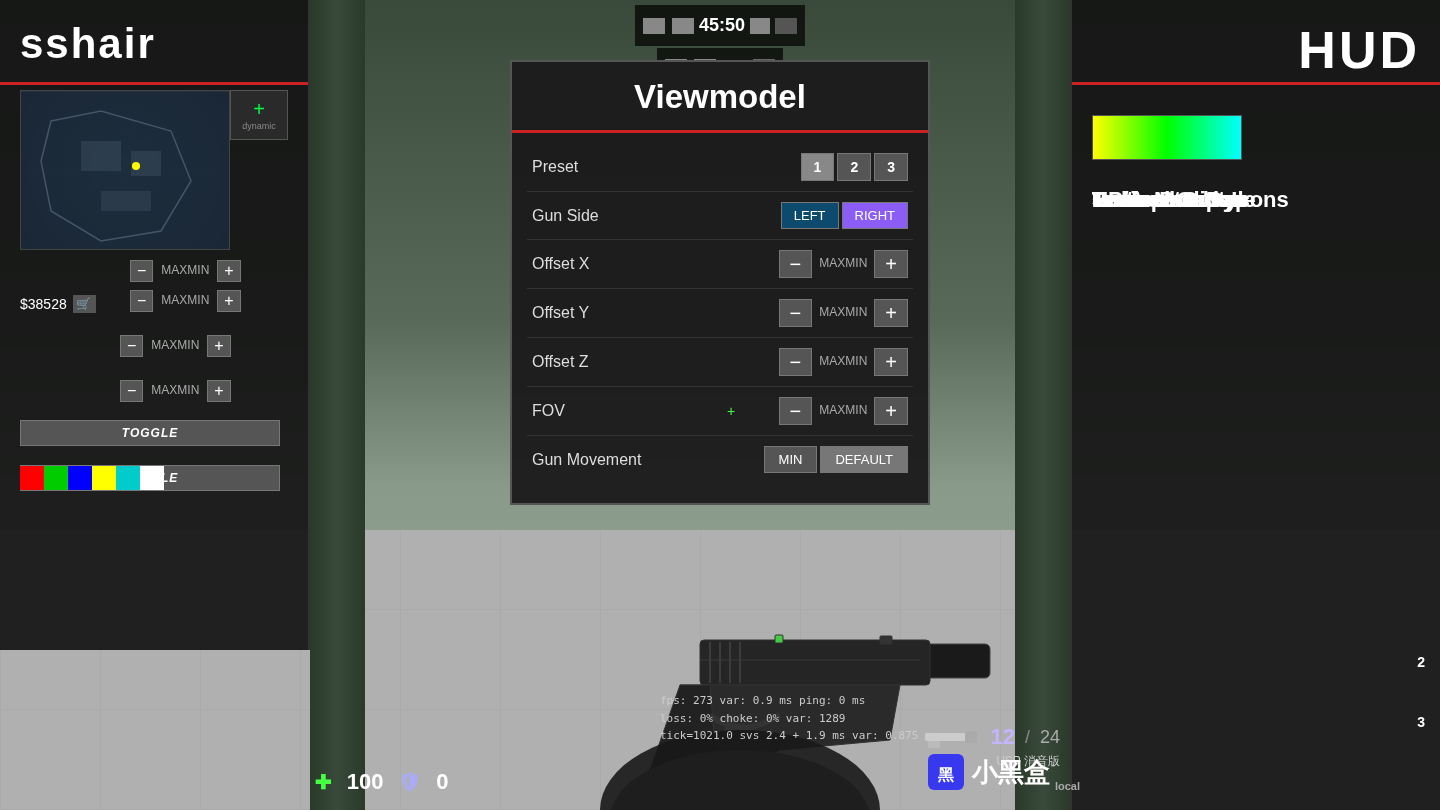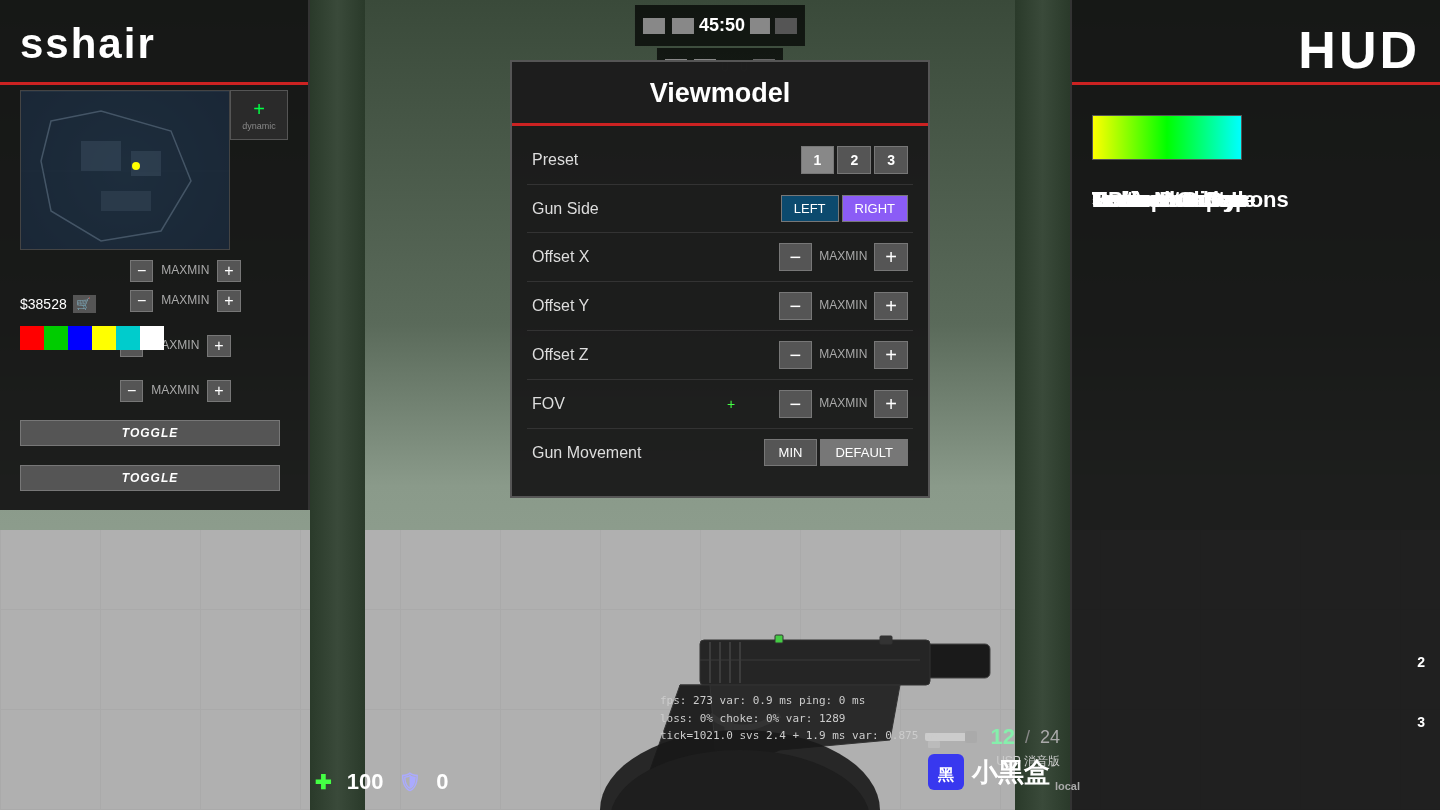--- a/index.html
+++ b/index.html
@@ -36,21 +36,21 @@
       ),
       #b0b0b0;
     }
 
     
     .left-panel {
       position: absolute;
       left: 0;
       top: 0;
       width: 310px;
-      height: 510px;
+      height: 650px;
       background: rgba(20, 20, 20, 0.92);
       border-right: 2px solid #333;
     }
 
     .left-panel-title {
       position: absolute;
       top: 20px;
       left: 20px;
       color: white;
       font-size: 42px;
@@ -205,21 +205,21 @@
       top: 60px;
       width: 420px;
       background: rgba(25, 25, 25, 0.95);
       border: 2px solid #555;
       padding: 0;
     }
 
     .center-panel-title {
       text-align: center;
       color: white;
-      font-size: 27px;
+      font-size: 33px;
       font-weight: bold;
       padding: 16px 20px 14px;
       background: rgba(30,30,30,0.95);
       border-bottom: 3px solid #cc2222;
     }
 
     .settings-table {
       width: 100%;
       padding: 10px 15px 20px;
     }
@@ -672,21 +672,21 @@
   <span style="color:white;font-size:22px;font-weight:bold;">0</span>
 </div>
 
 <div style="position:absolute;bottom:60px;right:380px;display:flex;align-items:center;gap:10px;">
 
   <svg width="60" height="25" viewBox="0 0 60 25">
     <rect x="5" y="8" width="45" height="8" rx="2" fill="#cccccc"></rect>
     <rect x="45" y="6" width="12" height="12" rx="2" fill="#aaaaaa"></rect>
     <rect x="8" y="16" width="12" height="7" rx="1" fill="#bbbbbb"></rect>
   </svg>
-  <span style="color:#86efac;font-size:22px;font-weight:bold;">12</span>
+  <span style="color:#c4b5fd;font-size:22px;font-weight:bold;">12</span>
   <span style="color:#888;font-size:18px;">/</span>
   <span style="color:#aaaaaa;font-size:18px;">24</span>
 </div>
 <div style="position:absolute;bottom:40px;right:380px;">
   <span style="color:#cccccc;font-size:12px;">USP 消音版</span>
 </div>
 
 <div class="debug-text">
   <div>fps: 273  var: 0.9 ms  ping: 0 ms</div>
   <div>loss: 0%  choke: 0%  var: 1289</div>

